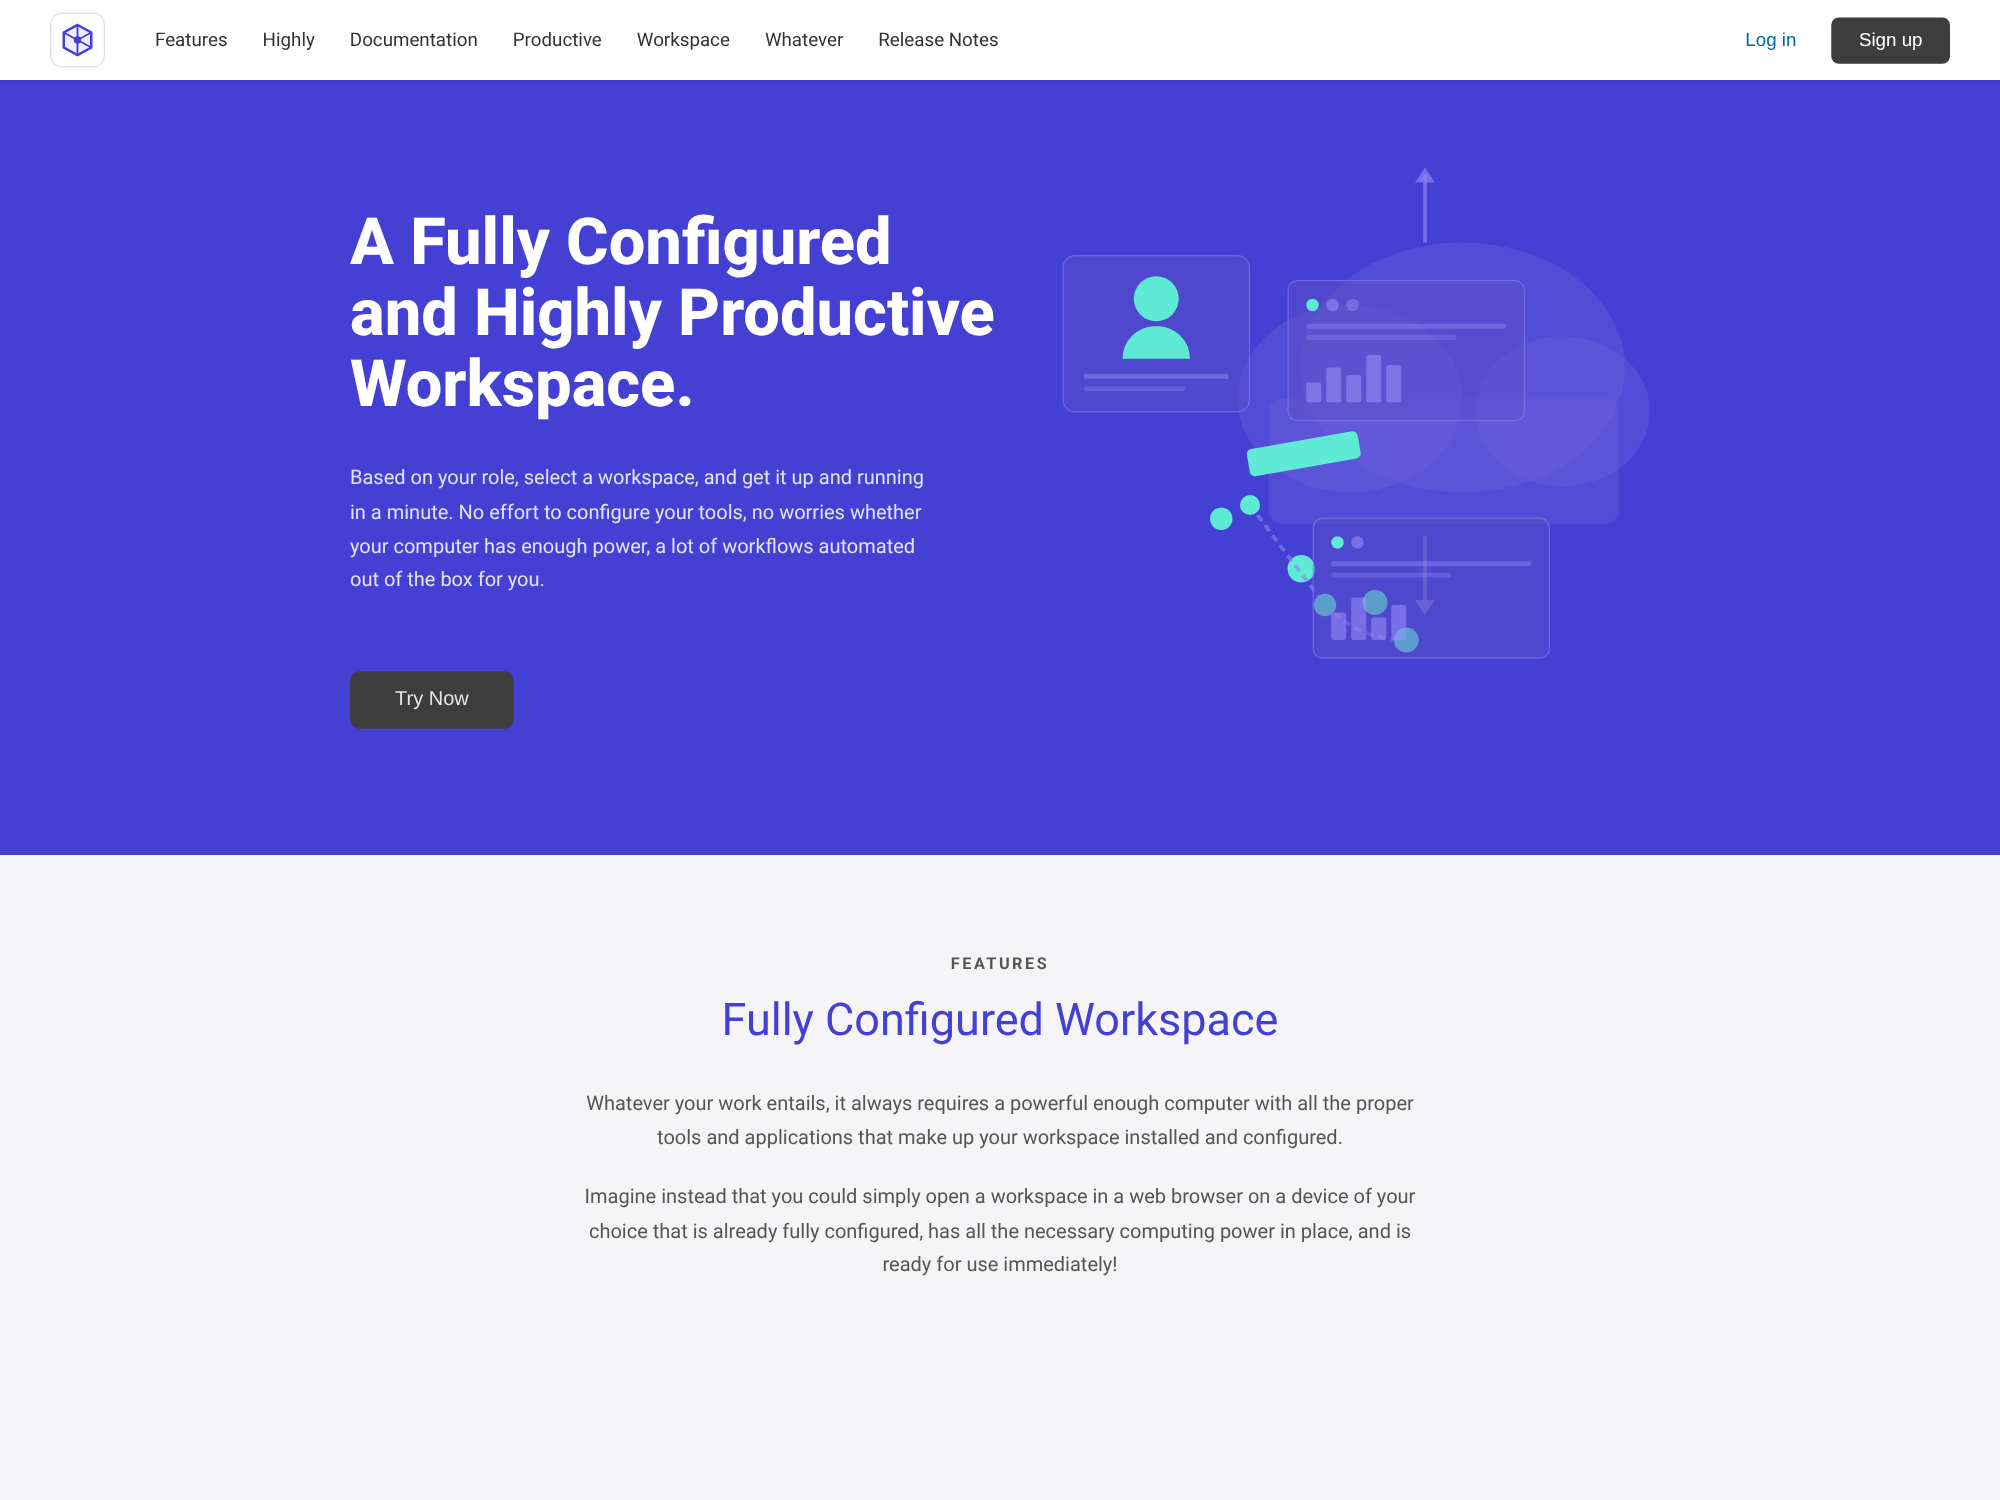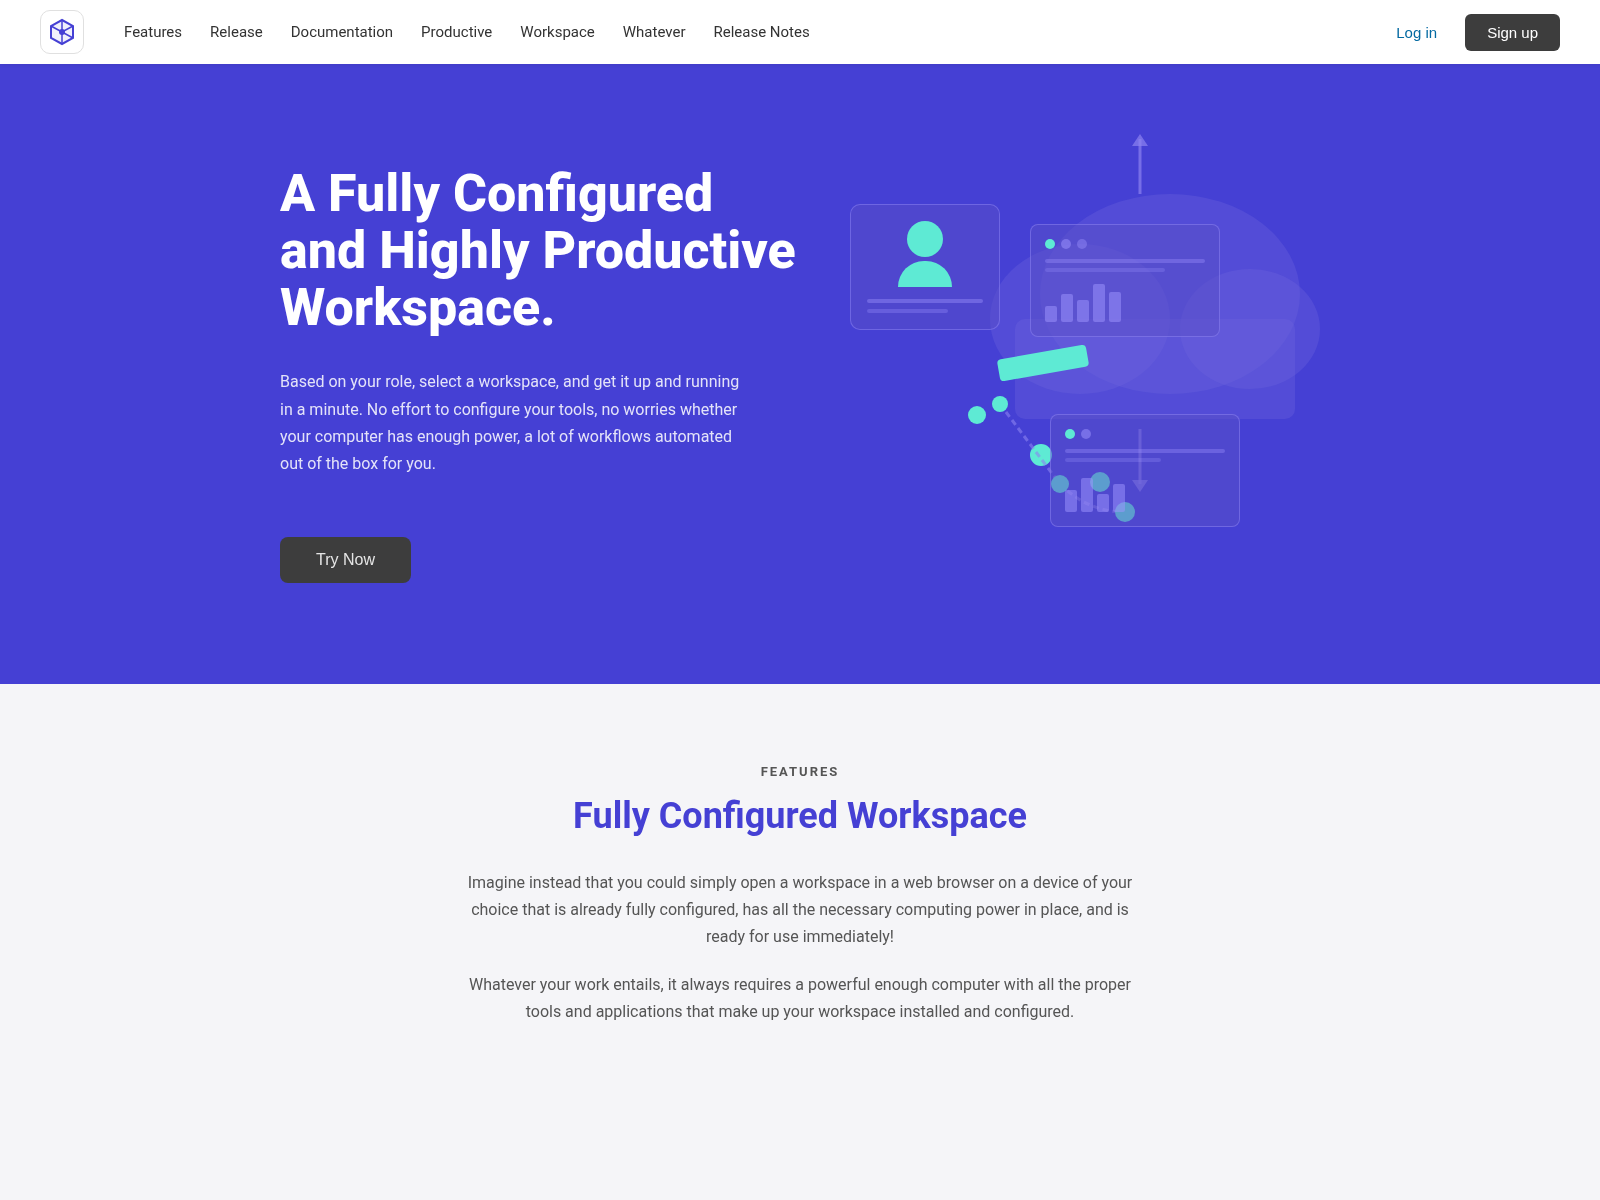--- a/index.html
+++ b/index.html
@@ -75,21 +75,21 @@
     
     .features-section {
       background: #f5f5f8; padding: 80px 40px 60px;
       text-align: center;
     }
     .features-label {
       font-size: 13px; font-weight: 700; letter-spacing: 2px;
       color: #555; text-transform: uppercase; margin-bottom: 16px;
     }
     .features-title {
-      font-size: 36px; font-weight: 700; color: #4540d4; margin-bottom: 32px;
+      font-size: 36px; font-weight: 400; color: #4540d4; margin-bottom: 32px;
     }
     .features-desc {
       font-size: 16px; color: #555; line-height: 1.7;
       max-width: 700px; margin: 0 auto 20px;
     }
   </style>
 </head>
 <body>
 
 <nav class="navbar">
@@ -99,21 +99,21 @@
         <path d="M15 3 L26 9 L26 21 L15 27 L4 21 L4 9 Z" stroke="#4540d4" stroke-width="2" fill="rgba(69,64,212,0.08)"></path>
         <path d="M15 3 L15 15 L26 9" stroke="#4540d4" stroke-width="1.5" fill="none"></path>
         <path d="M4 9 L15 15 L26 21" stroke="#4540d4" stroke-width="1.5" fill="none"></path>
         <path d="M15 15 L15 27" stroke="#4540d4" stroke-width="1.5" fill="none"></path>
         <circle cx="15" cy="15" r="3" fill="#4540d4"></circle>
       </svg>
     </div>
   </div>
   <div class="nav-links">
     <a class="nav-link">Features</a>
-    <a class="nav-link">Release</a>
+    <a class="nav-link">Highly</a>
     <a class="nav-link">Documentation</a>
     <a class="nav-link">Productive</a>
     <a class="nav-link">Workspace</a>
     <a class="nav-link">Whatever</a>
     <a class="nav-link">Release Notes</a>
   </div>
   <div class="nav-actions">
     <button class="btn-login">Log in</button>
     <button class="btn-signup">Sign up</button>
   </div>
@@ -196,15 +196,15 @@
           <div style="width:12px;height:28px;background:rgba(160,150,255,0.5);border-radius:2px;"></div>
         </div>
       </div>
     </div>
   </div>
 </section>
 
 <section class="features-section">
   <p class="features-label">FEATURES</p>
   <h2 class="features-title">Fully Configured Workspace</h2>
+  <p class="features-desc">Whatever your work entails, it always requires a powerful enough computer with all the proper tools and applications that make up your workspace installed and configured.</p>
   <p class="features-desc">Imagine instead that you could simply open a workspace in a web browser on a device of your choice that is already fully configured, has all the necessary computing power in place, and is ready for use immediately!</p>
-  <p class="features-desc">Whatever your work entails, it always requires a powerful enough computer with all the proper tools and applications that make up your workspace installed and configured.</p>
 </section>
 
 </body></html>

